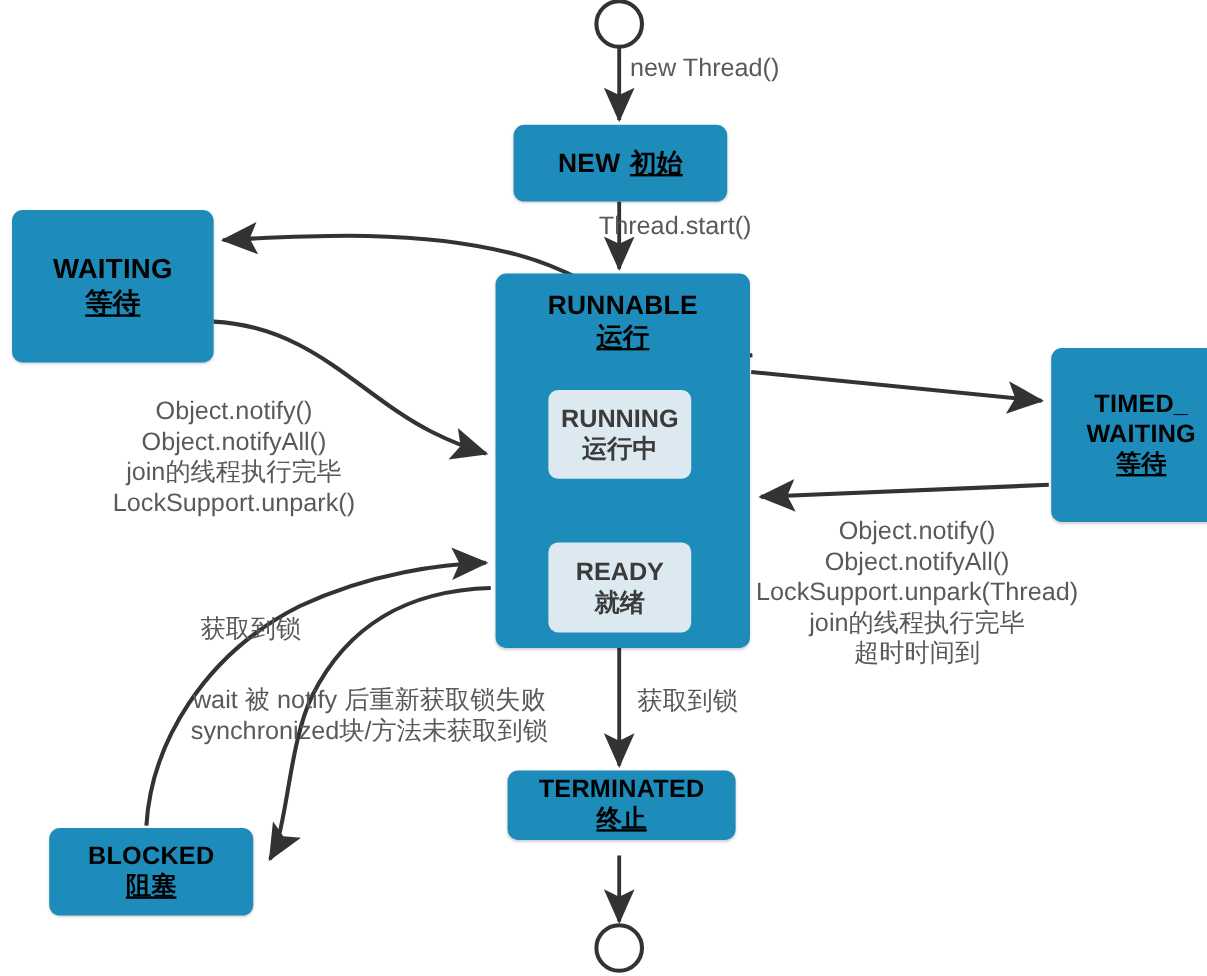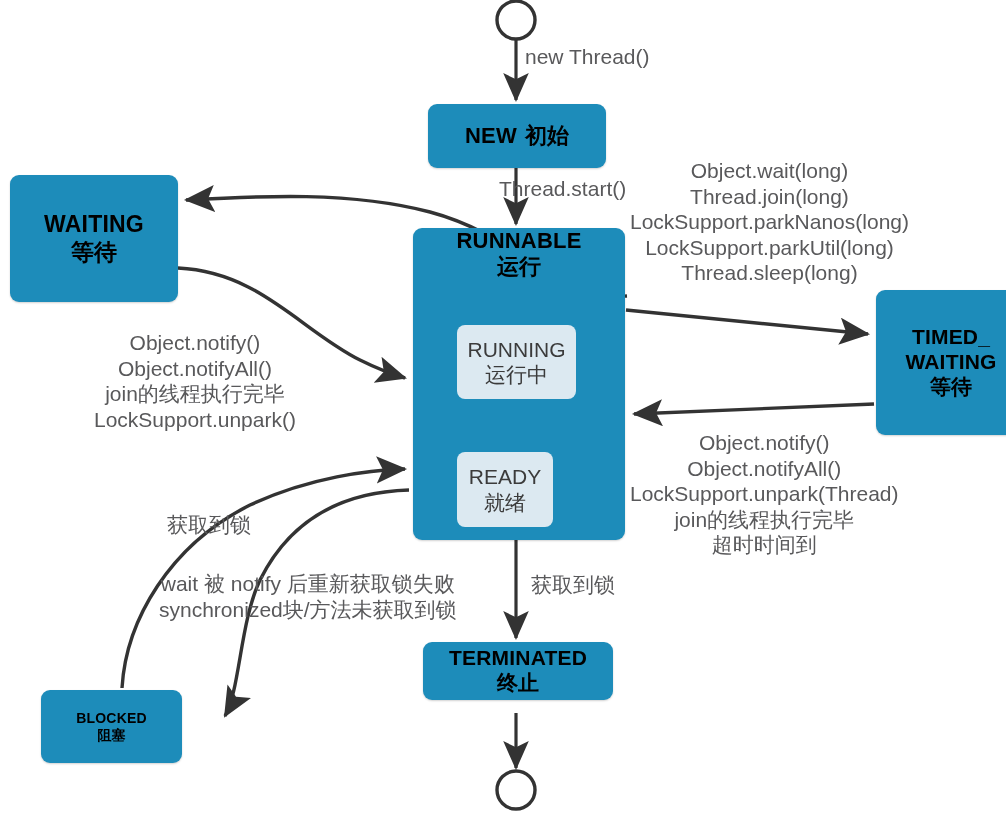--- a/index.html
+++ b/index.html
@@ -30,51 +30,51 @@
     flex-direction:column;
     align-items:center;
     justify-content:center;
     text-align:center;
     font-weight:bold;
     line-height:1.18;
     box-shadow:0 1px 2px rgba(0,0,0,.18);
     z-index:3;
   }
   .state .en{display:block;letter-spacing:.2px;}
-  .state .cn{display:block;}
+  .state .cn{display:block;text-decoration:underline;}
 
   #state-new{left:428px;top:104px;width:178px;height:64px;font-size:22px;}
   #state-new .row{display:flex;gap:8px;align-items:baseline;}
 
   #state-waiting{left:10px;top:175px;width:168px;height:127px;font-size:23px;}
   #state-runnable{left:413px;top:228px;width:212px;height:312px;
-                  justify-content:flex-start;
+                  justify-content:flex-start;padding-top:14px;
                   box-sizing:border-box;font-size:22px;}
   #state-timed{left:876px;top:290px;width:150px;height:145px;font-size:21px;}
-  #state-blocked{left:41px;top:690px;width:141px;height:73px;font-size:14px;}
+  #state-blocked{left:41px;top:690px;width:170px;height:73px;font-size:21px;}
   #state-terminated{left:423px;top:642px;width:190px;height:58px;font-size:21px;}
 
   
   .substate{
     position:absolute;
     background:#dce9f1;
     border-radius:8px;
     color:#3b3b3b;
     display:flex;
     flex-direction:column;
     align-items:center;
     justify-content:center;
     text-align:center;
     font-size:21px;
-    font-weight:normal;
+    font-weight:bold;
     line-height:1.2;
     z-index:4;
   }
   #sub-running{left:457px;top:325px;width:119px;height:74px;}
-  #sub-ready{left:457px;top:452px;width:96px;height:75px;}
+  #sub-ready{left:457px;top:452px;width:119px;height:75px;}
 
   
   .lbl{
     position:absolute;
     color:#59595b;
     font-size:21px;
     line-height:1.22;
     white-space:pre;
     z-index:5;
   }
@@ -178,25 +178,20 @@
   <div class="lbl l" id="lbl-new-thread">new Thread()</div>
 
   <div class="lbl l" id="lbl-thread-start">Thread.start()</div>
 
 
   <div class="lbl c" id="lbl-from-waiting">Object.notify()
 Object.notifyAll()
 join的线程执行完毕
 LockSupport.unpark()</div>
 
-  <div class="lbl c" id="lbl-to-timed">Object.wait(long)
-Thread.join(long)
-LockSupport.parkNanos(long)
-LockSupport.parkUtil(long)
-Thread.sleep(long)</div>
 
   <div class="lbl c" id="lbl-from-timed">Object.notify()
 Object.notifyAll()
 LockSupport.unpark(Thread)
 join的线程执行完毕
 超时时间到</div>
 
   <div class="lbl l" id="lbl-get-lock">获取到锁</div>
 
   <div class="lbl c" id="lbl-blocked-why">wait 被 notify 后重新获取锁失败

